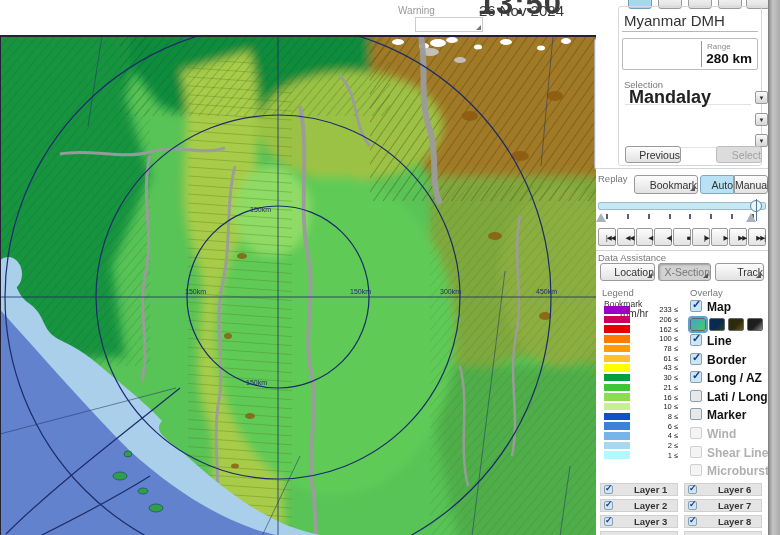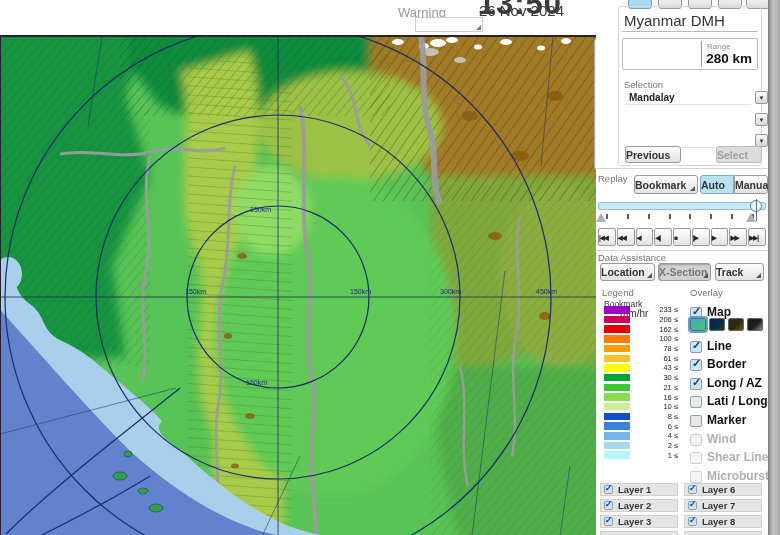--- a/index.html
+++ b/index.html
@@ -7,21 +7,21 @@
   .app{position:relative;width:780px;height:535px;background:#fff;overflow:hidden;
        font-family:"Liberation Sans",sans-serif;color:#222}
   .abs{position:absolute}
 
   
   .topbar{position:absolute;left:0;top:0;width:780px;height:35px;background:#fff}
   .logo{position:absolute;left:0;top:0;width:392px;height:35px;overflow:hidden}
   .logo-title{position:absolute;left:6px;top:-16px;font-family:"DejaVu Serif",serif;
       font-style:italic;font-weight:bold;font-size:31px;letter-spacing:2px;color:#26264f}
   .logo-sub{position:absolute;left:158px;top:2px;font-size:11px;font-weight:bold;color:#d41c1c;letter-spacing:1px}
-  .warning-lbl{position:absolute;left:398px;top:5px;font-size:13px;color:#9a9a9a}
+  .warning-lbl{position:absolute;left:398px;top:5px;font-size:10px;color:#9a9a9a}
   .warning-box{position:absolute;left:415px;top:17px;width:68px;height:15px;background:#fff;border:1px solid #ccc}
   .warning-box::after{content:"";position:absolute;right:1px;bottom:1px;width:0;height:0;
       border-left:5px solid transparent;border-bottom:5px solid #777}
   .clock{position:absolute;left:462px;top:-14px;width:100px;text-align:right;
       font-size:31px;font-weight:bold;color:#3c3c3c;letter-spacing:1px}
   .date{position:absolute;left:448px;top:2px;width:116px;text-align:right;font-size:15px;color:#3a3a3a}
   .tzcol{position:absolute;left:596px;top:0;width:24px;height:35px}
   .tzbtn{position:absolute;left:0;width:23px;height:16px;border:1px solid #9a9a9a;border-radius:3px;
       background:linear-gradient(#fdfdfd,#e0e0e0);font-size:7px;font-weight:bold;color:#444;
       text-align:center;line-height:15px}
@@ -53,25 +53,25 @@
   .groupbox{position:absolute;left:22px;top:6px;width:144px;height:160px;border:1px solid #d8d8d8;border-radius:3px}
   .station{position:absolute;left:26px;top:12px;width:136px;height:20px;font-size:15px;color:#333;
       border-bottom:1px solid #b8b8b8;padding-left:2px}
   .rangebox{position:absolute;left:26px;top:38px;width:136px;height:32px;background:#fff;border:1px solid #bbb;border-radius:2px}
   .rangebox .div{position:absolute;left:78px;top:2px;bottom:2px;width:1px;background:#999}
   .range-lbl{position:absolute;left:84px;top:3px;font-size:8px;color:#8a8a8a}
   .range-val{position:absolute;right:5px;bottom:3px;font-size:13.5px;font-weight:bold;color:#111}
   .sec-lbl{font-size:9.5px;color:#777}
   .sel-lbl{position:absolute;left:28px;top:79px}
   .field{position:absolute;left:29px;width:126px;height:15px;background:#fff;border-bottom:1px solid #e2e2e2;
-      font-size:10px;font-weight:600;color:#222;padding-left:4px;line-height:15px}
+      font-size:18px;font-weight:600;color:#222;padding-left:4px;line-height:15px}
   .ddbtn{position:absolute;left:159px;width:13px;height:13px;background:linear-gradient(#fafafa,#d6d6d6);
       border:1px solid #999;border-radius:2px;font-size:6px;color:#333;text-align:center;line-height:12px}
   .btn{border:1px solid #9a9a9a;border-radius:3px;background:linear-gradient(#fdfdfd,#e2e2e2);
-      font-size:10.5px;font-weight:bold;color:#333;text-align:left}
+      font-size:10.5px;font-weight:normal;color:#333;text-align:right}
   .prev-btn{position:absolute;left:29px;top:146px;width:56px;height:17px;line-height:16px}
   .select-btn{position:absolute;left:120px;top:146px;width:46px;height:17px;line-height:16px;
       background:#dcdcdc;color:#a0a0a0;border-color:#bdbdbd}
   .hr1{position:absolute;left:0;top:168px;width:172px;height:1px;background:#d5d5d5}
   .replay-lbl{position:absolute;left:2px;top:173px}
   .corner::after{content:"";position:absolute;right:2px;bottom:2px;width:0;height:0;
       border-left:5px solid transparent;border-bottom:5px solid #555}
   .bookmark-btn{position:absolute;left:38px;top:175px;width:64px;height:19px;line-height:18px}
   .auto-btn{position:absolute;left:104px;top:175px;width:34px;height:19px;line-height:18px;
       border-radius:3px 0 0 3px;background:#b8e2f4;border-color:#7fa8c8}
@@ -95,41 +95,41 @@
   .trk-btn{left:119px;width:49px}
   .legend-lbl{position:absolute;left:6px;top:287px}
   .overlay-lbl{position:absolute;left:94px;top:287px}
   .rain1{position:absolute;left:8px;top:299px;font-size:8.5px;color:#333}
   .rain2{position:absolute;left:24px;top:308px;font-size:10px;color:#333}
   .legend-rows{position:absolute;left:8px;top:305px;width:74px}
   .lrow{display:flex;align-items:center;height:9.7px}
   .lrow .sw{width:26px;height:7.5px}
   .lrow .lv{flex:1;text-align:right;font-size:7.5px;color:#222;white-space:nowrap}
   .ovcol{position:absolute;left:94px;top:300px;width:76px}
-  .ovrow{display:flex;align-items:flex-end;height:18.6px}
+  .ovrow{display:flex;align-items:flex-start;height:18.6px}
   .ovrow .txt{font-size:12px;font-weight:bold;color:#111;margin-left:5px;white-space:nowrap}
   .ovrow.dis .txt{color:#b0b0b0}
   .cb{width:12px;height:12px;border:1px solid #8aa0b0;background:#e8e8e8;border-radius:2px;
       position:relative;flex:0 0 auto}
   .cb.on{background:#cbe7f5}
   .cb.on::after{content:"✓";position:absolute;left:1px;top:-3px;font-size:11px;font-weight:bold;color:#1a3a8c}
   .cb.dis{background:#f4f4f4;border-color:#cfcfcf}
   .mapstyles{position:absolute;left:94px;top:318px;display:flex;gap:3px}
   .msw{width:16px;height:13px;border:1px solid #666;border-radius:2px}
   .msw.sel{outline:2px solid #5aa0d8}
   .msw1{background:linear-gradient(135deg,#3aa8d8,#4ec858)}
   .msw2{background:linear-gradient(135deg,#0a2a50 55%,#1a4a20)}
   .msw3{background:linear-gradient(135deg,#2e2a0c 55%,#6a5a20)}
   .msw4{background:linear-gradient(135deg,#1e1e1e 55%,#8a8a8a)}
   .layers{position:absolute;left:0;top:483px;width:172px}
   .lay{position:absolute;width:78px;height:13px;background:#e4e4e4;border:1px solid #d0d0d0;
       display:flex;align-items:center}
   .lay .cb{width:9px;height:9px;margin-left:3px}
   .lay .cb.on::after{font-size:9px;top:-3px;left:0}
-  .lay .txt{font-size:9.5px;font-weight:bold;color:#333;margin-left:5px}
+  .lay .txt{font-size:9.5px;font-weight:bold;color:#333;margin-left:21px}
 </style>
 </head>
 <body>
 
 <div class="app">
 
   <div class="topbar">
     <div class="warning-lbl">Warning</div>
     <div class="warning-box"></div>
     <div class="clock">13:50</div>

